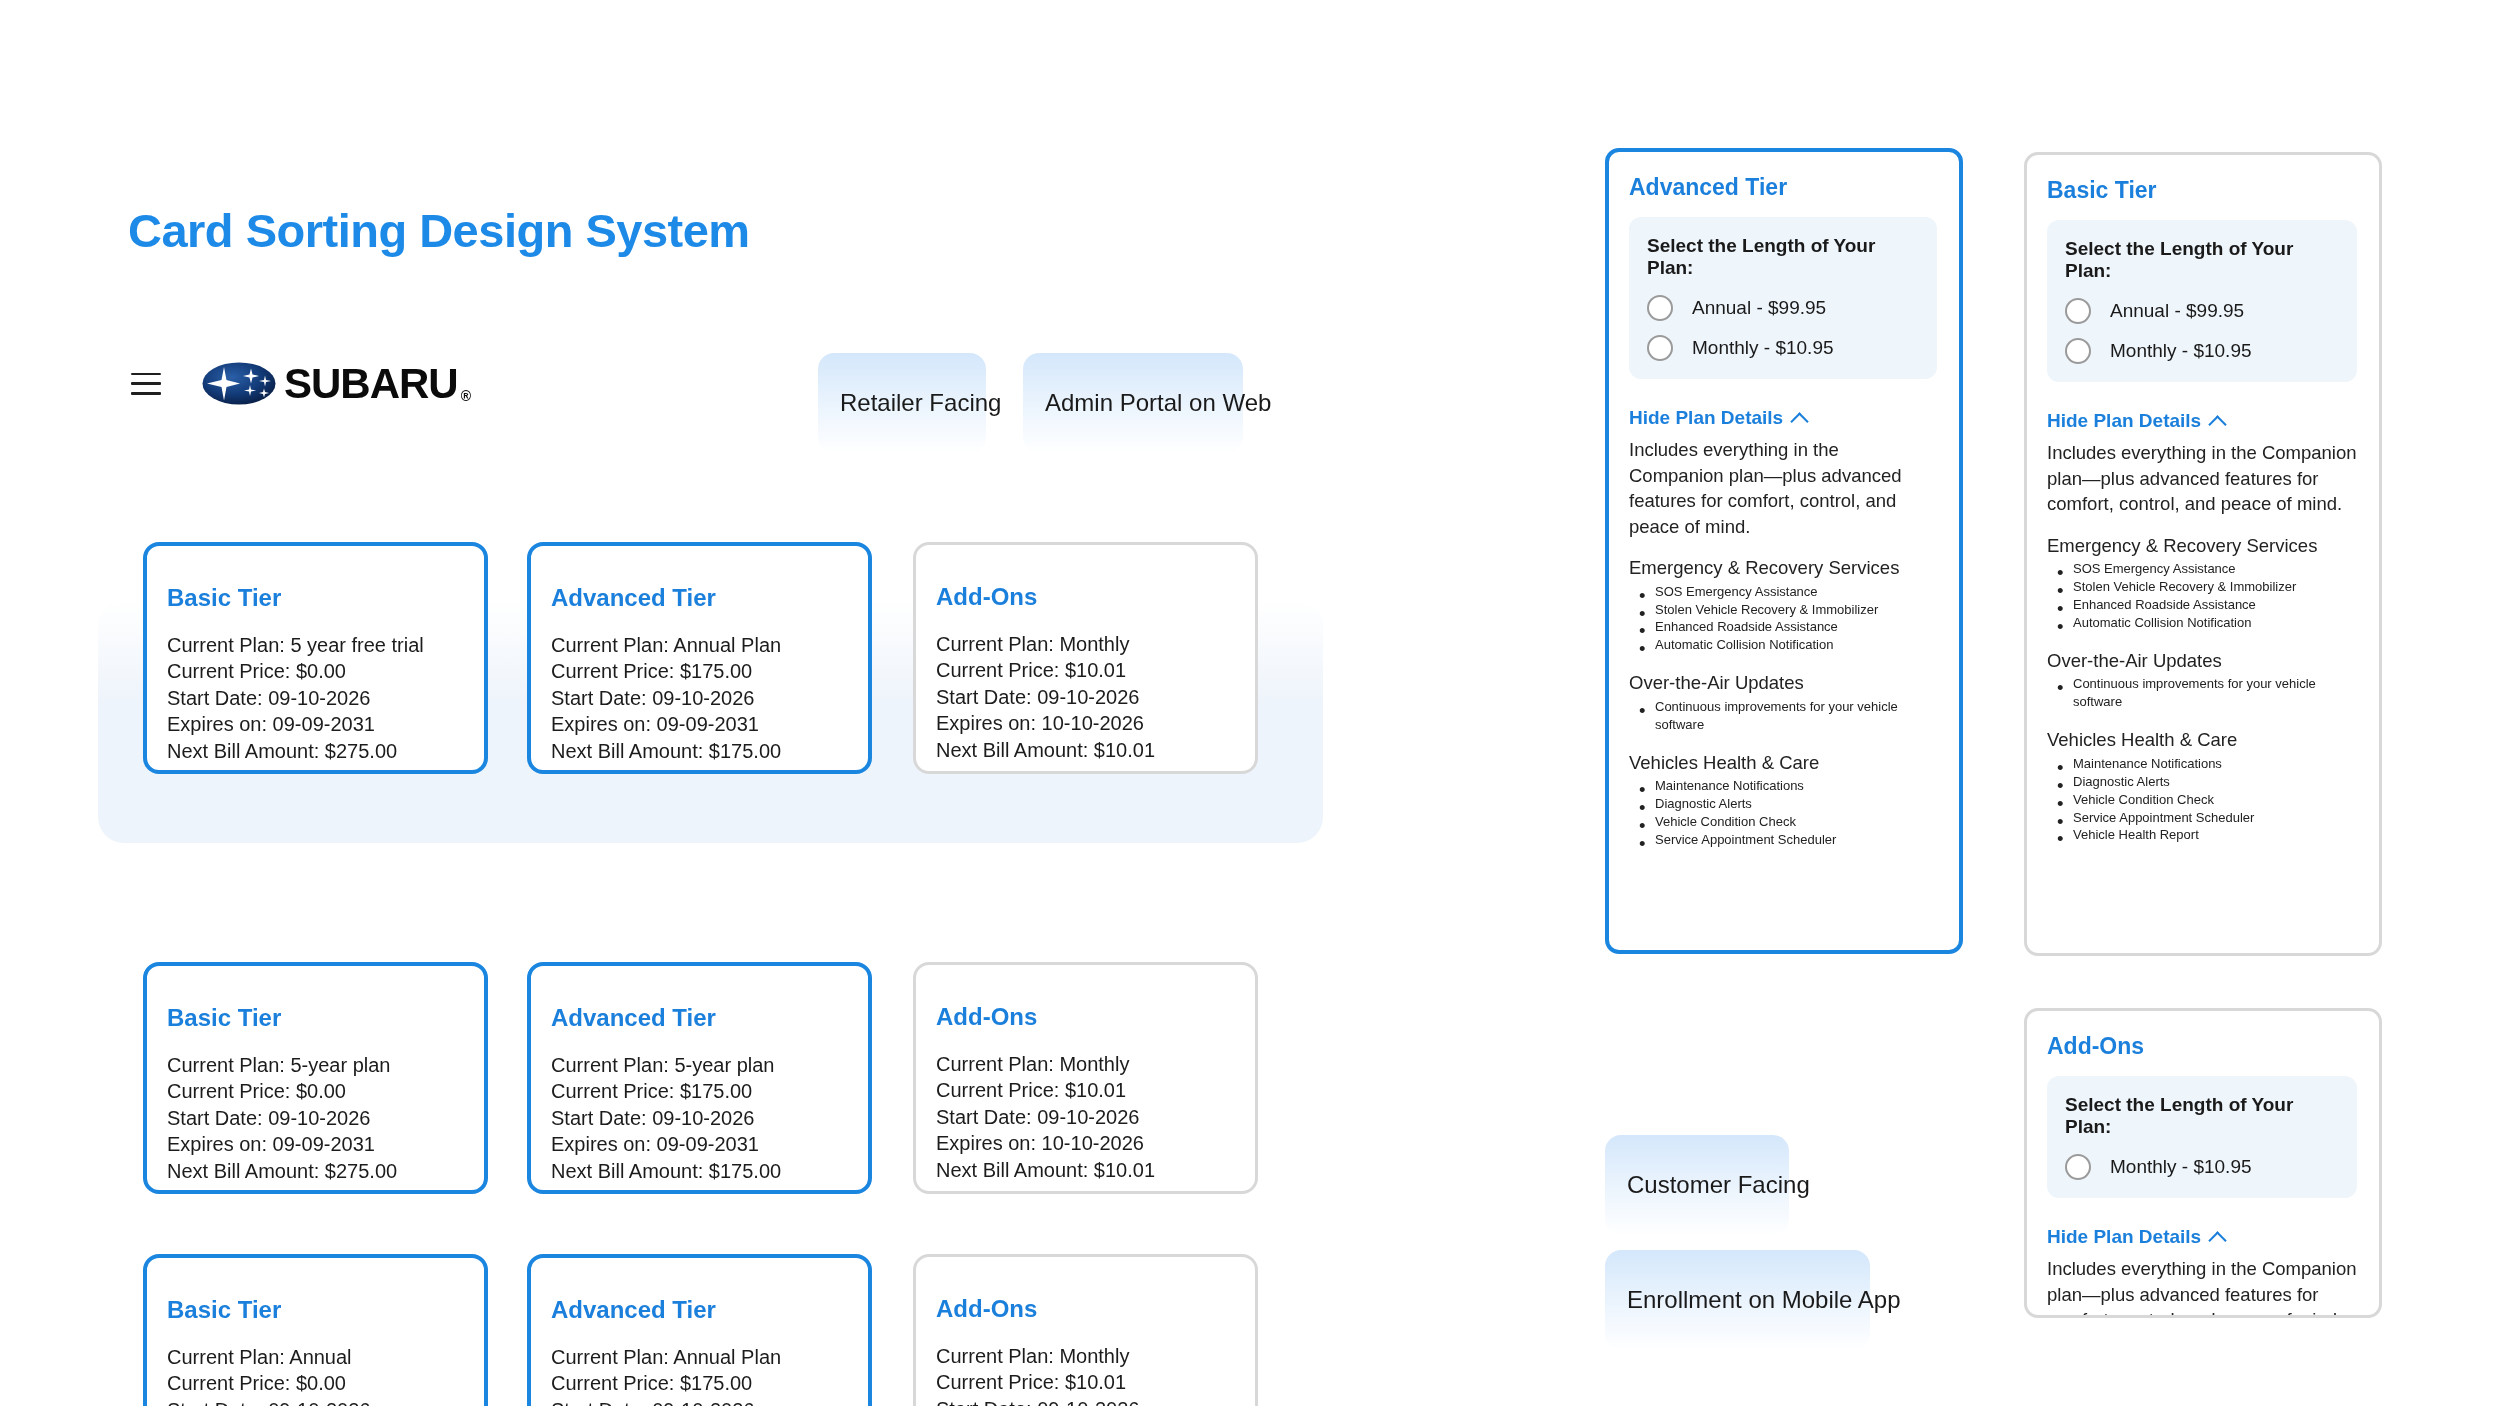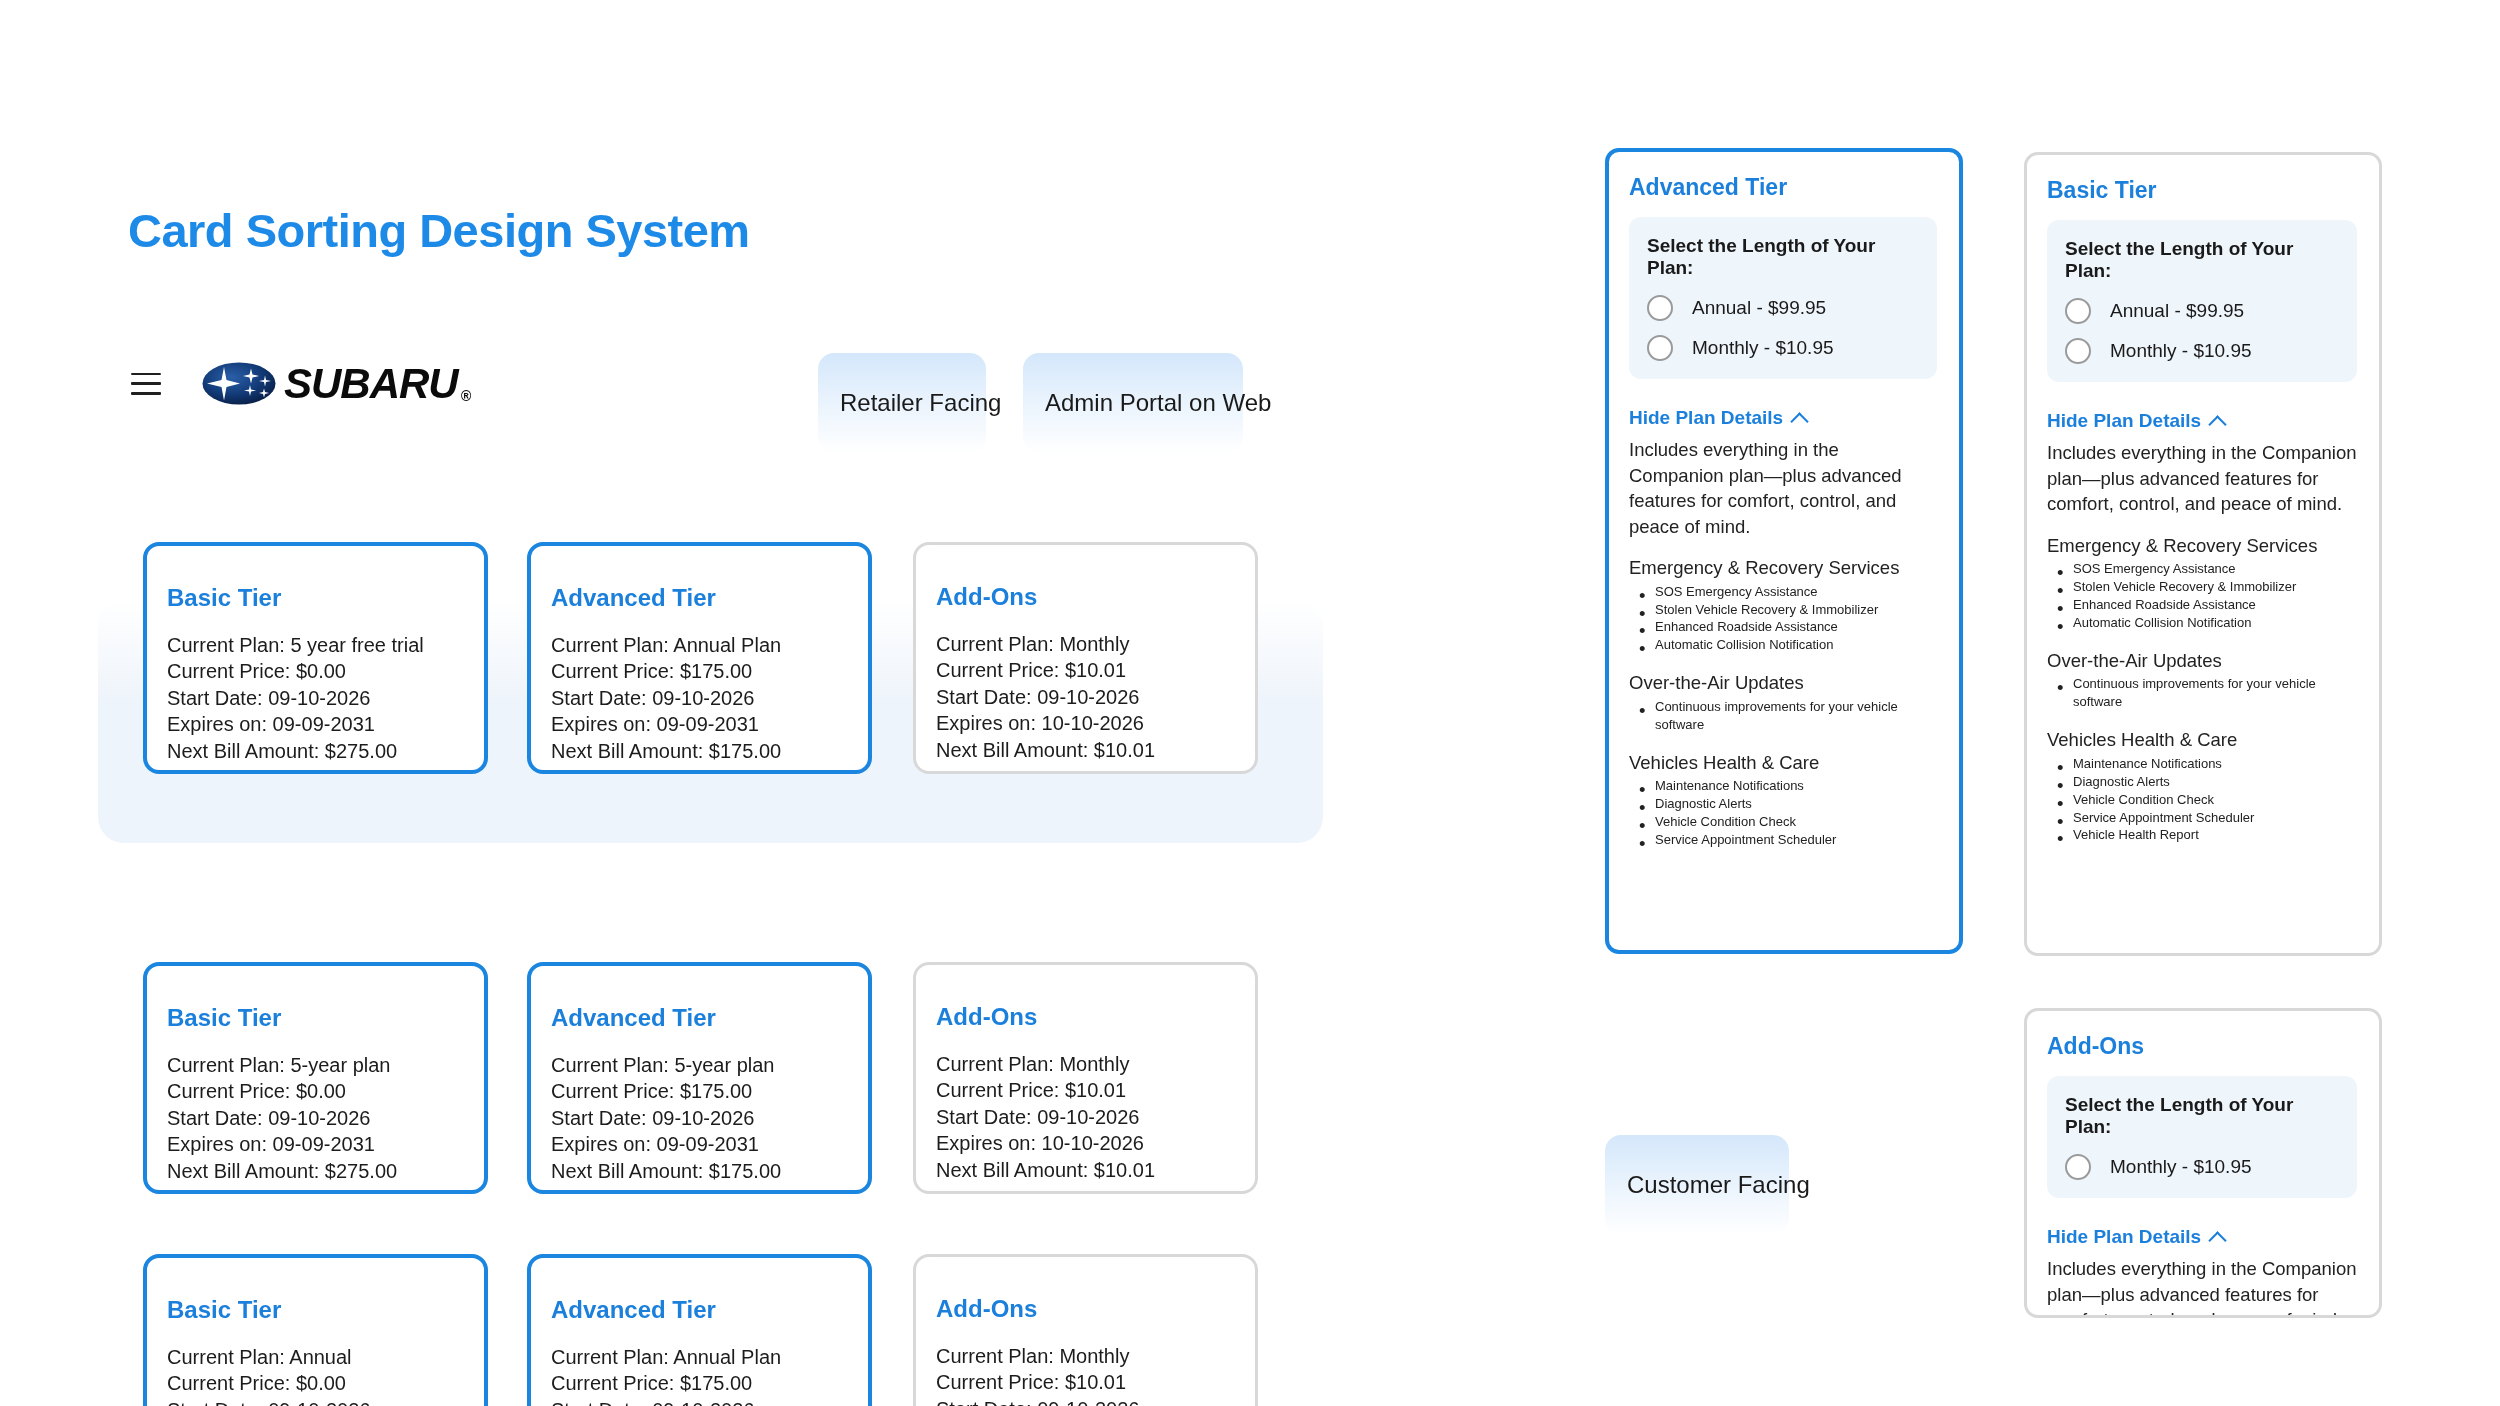--- a/index.html
+++ b/index.html
@@ -12,21 +12,21 @@
   #root { position: relative; width: 2500px; height: 1406px; }
 
   
   .page-title {
     position: absolute; left: 128px; top: 203px;
     font-size: 47px; font-weight: 700; letter-spacing: -0.5px;
     color: #1d8ae8; white-space: nowrap;
   }
 
   
-  .brandbar { position: absolute; left: 131px; top: 362px; display: flex; align-items: center; font-style: italic; }
+  .brandbar { position: absolute; left: 131px; top: 362px; display: flex; align-items: center; }
   .hamburger { width: 30px; height: 22px; display: flex; flex-direction: column; justify-content: space-between; }
   .hamburger i { display: block; height: 2.5px; background: #1f1f1f; border-radius: 1px; }
   .logo-wrap { display: flex; align-items: center; margin-left: 41px; }
   .logo-oval { width: 74px; height: 43px; flex: 0 0 auto; }
   .logo-word {
     margin-left: 8px; font-size: 42px; font-weight: 800; letter-spacing: -1px;
     color: #0b0b0b; font-family: "Liberation Sans", sans-serif; line-height: 1;
     display: flex; align-items: flex-end;
   }
   .logo-reg { font-size: 14px; font-weight: 700; margin-left: 3px; margin-bottom: 2px; }
@@ -155,20 +155,21 @@
       <div class="logo-word">
         <span>SUBARU</span>
         <span class="logo-reg">®</span>
       </div>
     </div>
   </div>
 
   <div class="pill pill-retailer">Retailer Facing</div>
   <div class="pill pill-admin">Admin Portal on Web</div>
   <div class="pill pill-customer">Customer Facing</div>
+  <div class="pill pill-mobile">Enrollment on Mobile App</div>
 
   <div class="soft-panel"></div>
 
   <div id="plan-card-host">
       <div class="plan-card" style="left: 143px; top: 542px; width: 345px; height: 232px;">
         <div class="pc-title">Basic Tier</div>
         <div class="pc-line">Current Plan: 5 year free trial</div>
         <div class="pc-line">Current Price: $0.00</div>
         <div class="pc-line">Start Date: 09-10-2026</div>
         <div class="pc-line">Expires on: 09-09-2031</div>

